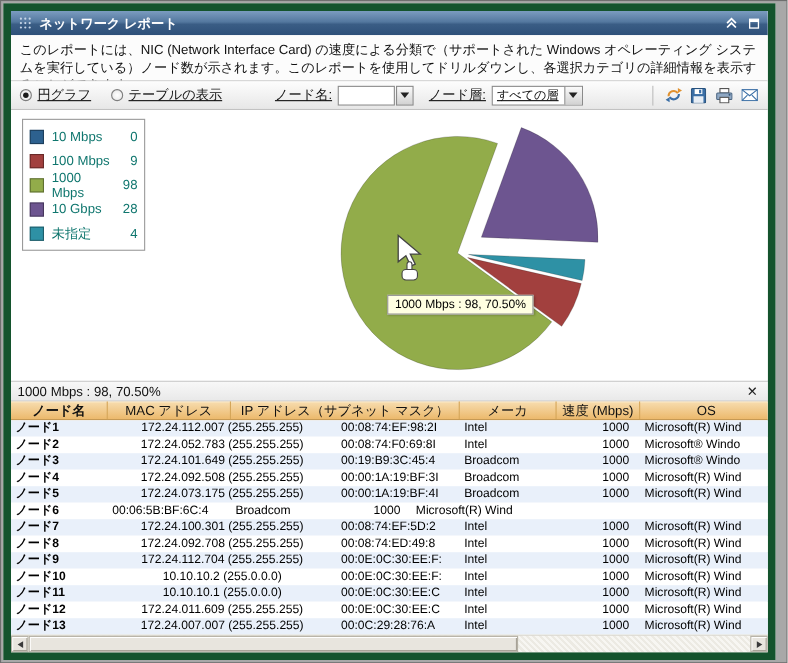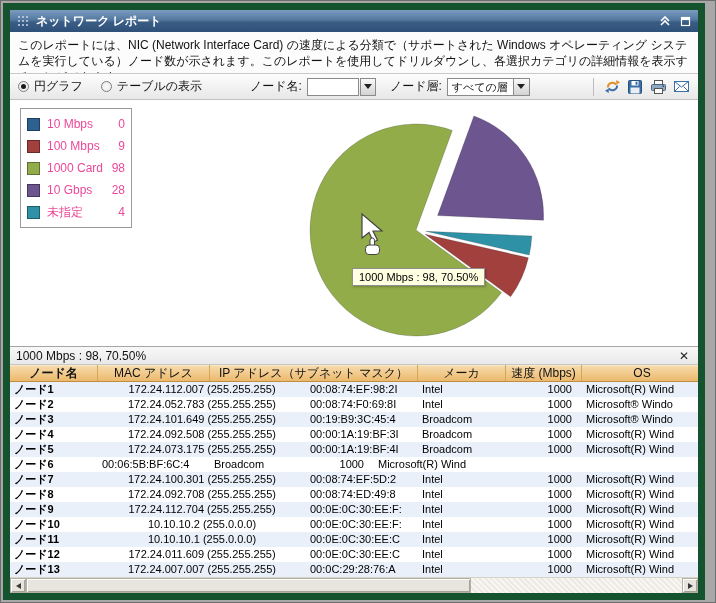--- a/index.html
+++ b/index.html
@@ -12,21 +12,21 @@
     background:linear-gradient(#7b9cc0 0%,#54789f 45%,#3a5d85 55%,#2e5079 100%);}
   .titlebar .title{color:#fff;font-size:12px;font-weight:bold;flex:1;white-space:nowrap;}
   .tb-ico{width:14px;height:14px;display:inline-flex;align-items:center;justify-content:center;}
 
   
   .desc{height:42px;flex:none;padding:5px 8px;font-size:12px;line-height:16px;color:#111;
     background:#fcfcfc;border-bottom:1px solid #c9c9c9;overflow:hidden;}
 
   
   .toolbar{height:26px;flex:none;display:flex;align-items:center;padding:0 8px;font-size:12px;color:#111;
-    background:linear-gradient(#fdfdfd,#e7e7e7);border-bottom:1px solid #c2c2c2;}
+    background:linear-gradient(#fdfdfd,#e7e7e7);border-bottom:1px solid #c2c2c2;text-decoration:underline;}
   .radio-group{display:inline-flex;align-items:center;gap:5px;cursor:default;}
   .radio-group+.radio-group{margin-left:18px;justify-content:space-between;}
   .radio{width:11px;height:11px;border-radius:50%;border:1px solid #7d7d7d;background:radial-gradient(#ffffff,#e4e4e4);position:relative;flex:none;}
   .radio.checked::after{content:"";position:absolute;left:2px;top:2px;width:5px;height:5px;border-radius:50%;background:#1a1a1a;}
   .lbl{white-space:nowrap;}
   .lbl.nn{margin-left:48px;margin-right:5px;}
   .lbl.nt{margin-left:14px;margin-right:5px;}
   .txt{width:52px;height:18px;border:1px solid #8a8a8a;font-size:11px;padding:0 3px;background:#fff;outline:none;font-family:inherit;}
   .dd-btn{width:16px;height:18px;display:inline-flex;align-items:center;justify-content:center;
     background:linear-gradient(#fafafa,#d2d2d2);border:1px solid #8a8a8a;margin-left:1px;}
@@ -34,21 +34,21 @@
   .combo{display:inline-flex;align-items:stretch;height:18px;border:1px solid #8a8a8a;background:#fff;}
   .combo-val{min-width:60px;padding:1px 4px 0;font-size:11px;line-height:15px;white-space:nowrap;}
   .combo .dd-btn{border:none;border-left:1px solid #8a8a8a;height:100%;}
   .tb-right{margin-left:auto;display:flex;align-items:center;gap:5px;}
   .sep{width:1px;height:18px;background:#bdbdbd;margin-right:4px;}
   .icon-btn{width:18px;height:18px;display:inline-flex;align-items:center;justify-content:center;cursor:default;}
 
   
   .chart-area{flex:1;position:relative;background:#fff;overflow:hidden;}
   .legend{position:absolute;left:10px;top:8px;width:112px;background:#fff;border:1px solid #9a9a9a;padding:4px 6px;}
-  .legend-item{display:flex;align-items:center;gap:7px;height:22px;font-size:12px;color:#ec4899;}
+  .legend-item{display:flex;align-items:center;gap:7px;height:22px;font-size:12px;color:#0f766e;}
   .swatch{width:13px;height:13px;flex:none;border:1px solid rgba(0,0,0,0.35);}
   .l-count{margin-left:auto;text-align:right;}
   .pie{position:absolute;right:0;top:0;}
   .tooltip{position:absolute;left:342px;top:168px;background:#ffffe1;border:1px solid #8f8f8f;
     font-size:11px;padding:2px 6px;white-space:nowrap;box-shadow:1px 1px 2px rgba(0,0,0,0.25);}
   .cursor{position:absolute;left:336px;top:112px;}
 
   
   .detail{flex:none;display:flex;flex-direction:column;border-top:1px solid #a5a5a5;}
   .detail-header{height:18px;flex:none;display:flex;align-items:center;padding:0 6px;font-size:12px;color:#111;
@@ -195,21 +195,21 @@
             <span class="l-label">10 Mbps</span>
             <span class="l-count">0</span>
           </div>
           <div class="legend-item">
             <span class="swatch" style="background: rgb(162, 64, 62);"></span>
             <span class="l-label">100 Mbps</span>
             <span class="l-count">9</span>
           </div>
           <div class="legend-item">
             <span class="swatch" style="background: rgb(146, 172, 74);"></span>
-            <span class="l-label">1000 Card</span>
+            <span class="l-label">1000 Mbps</span>
             <span class="l-count">98</span>
           </div>
           <div class="legend-item">
             <span class="swatch" style="background: rgb(109, 85, 144);"></span>
             <span class="l-label">10 Gbps</span>
             <span class="l-count">28</span>
           </div>
           <div class="legend-item">
             <span class="swatch" style="background: rgb(46, 145, 165);"></span>
             <span class="l-label">未指定</span>

